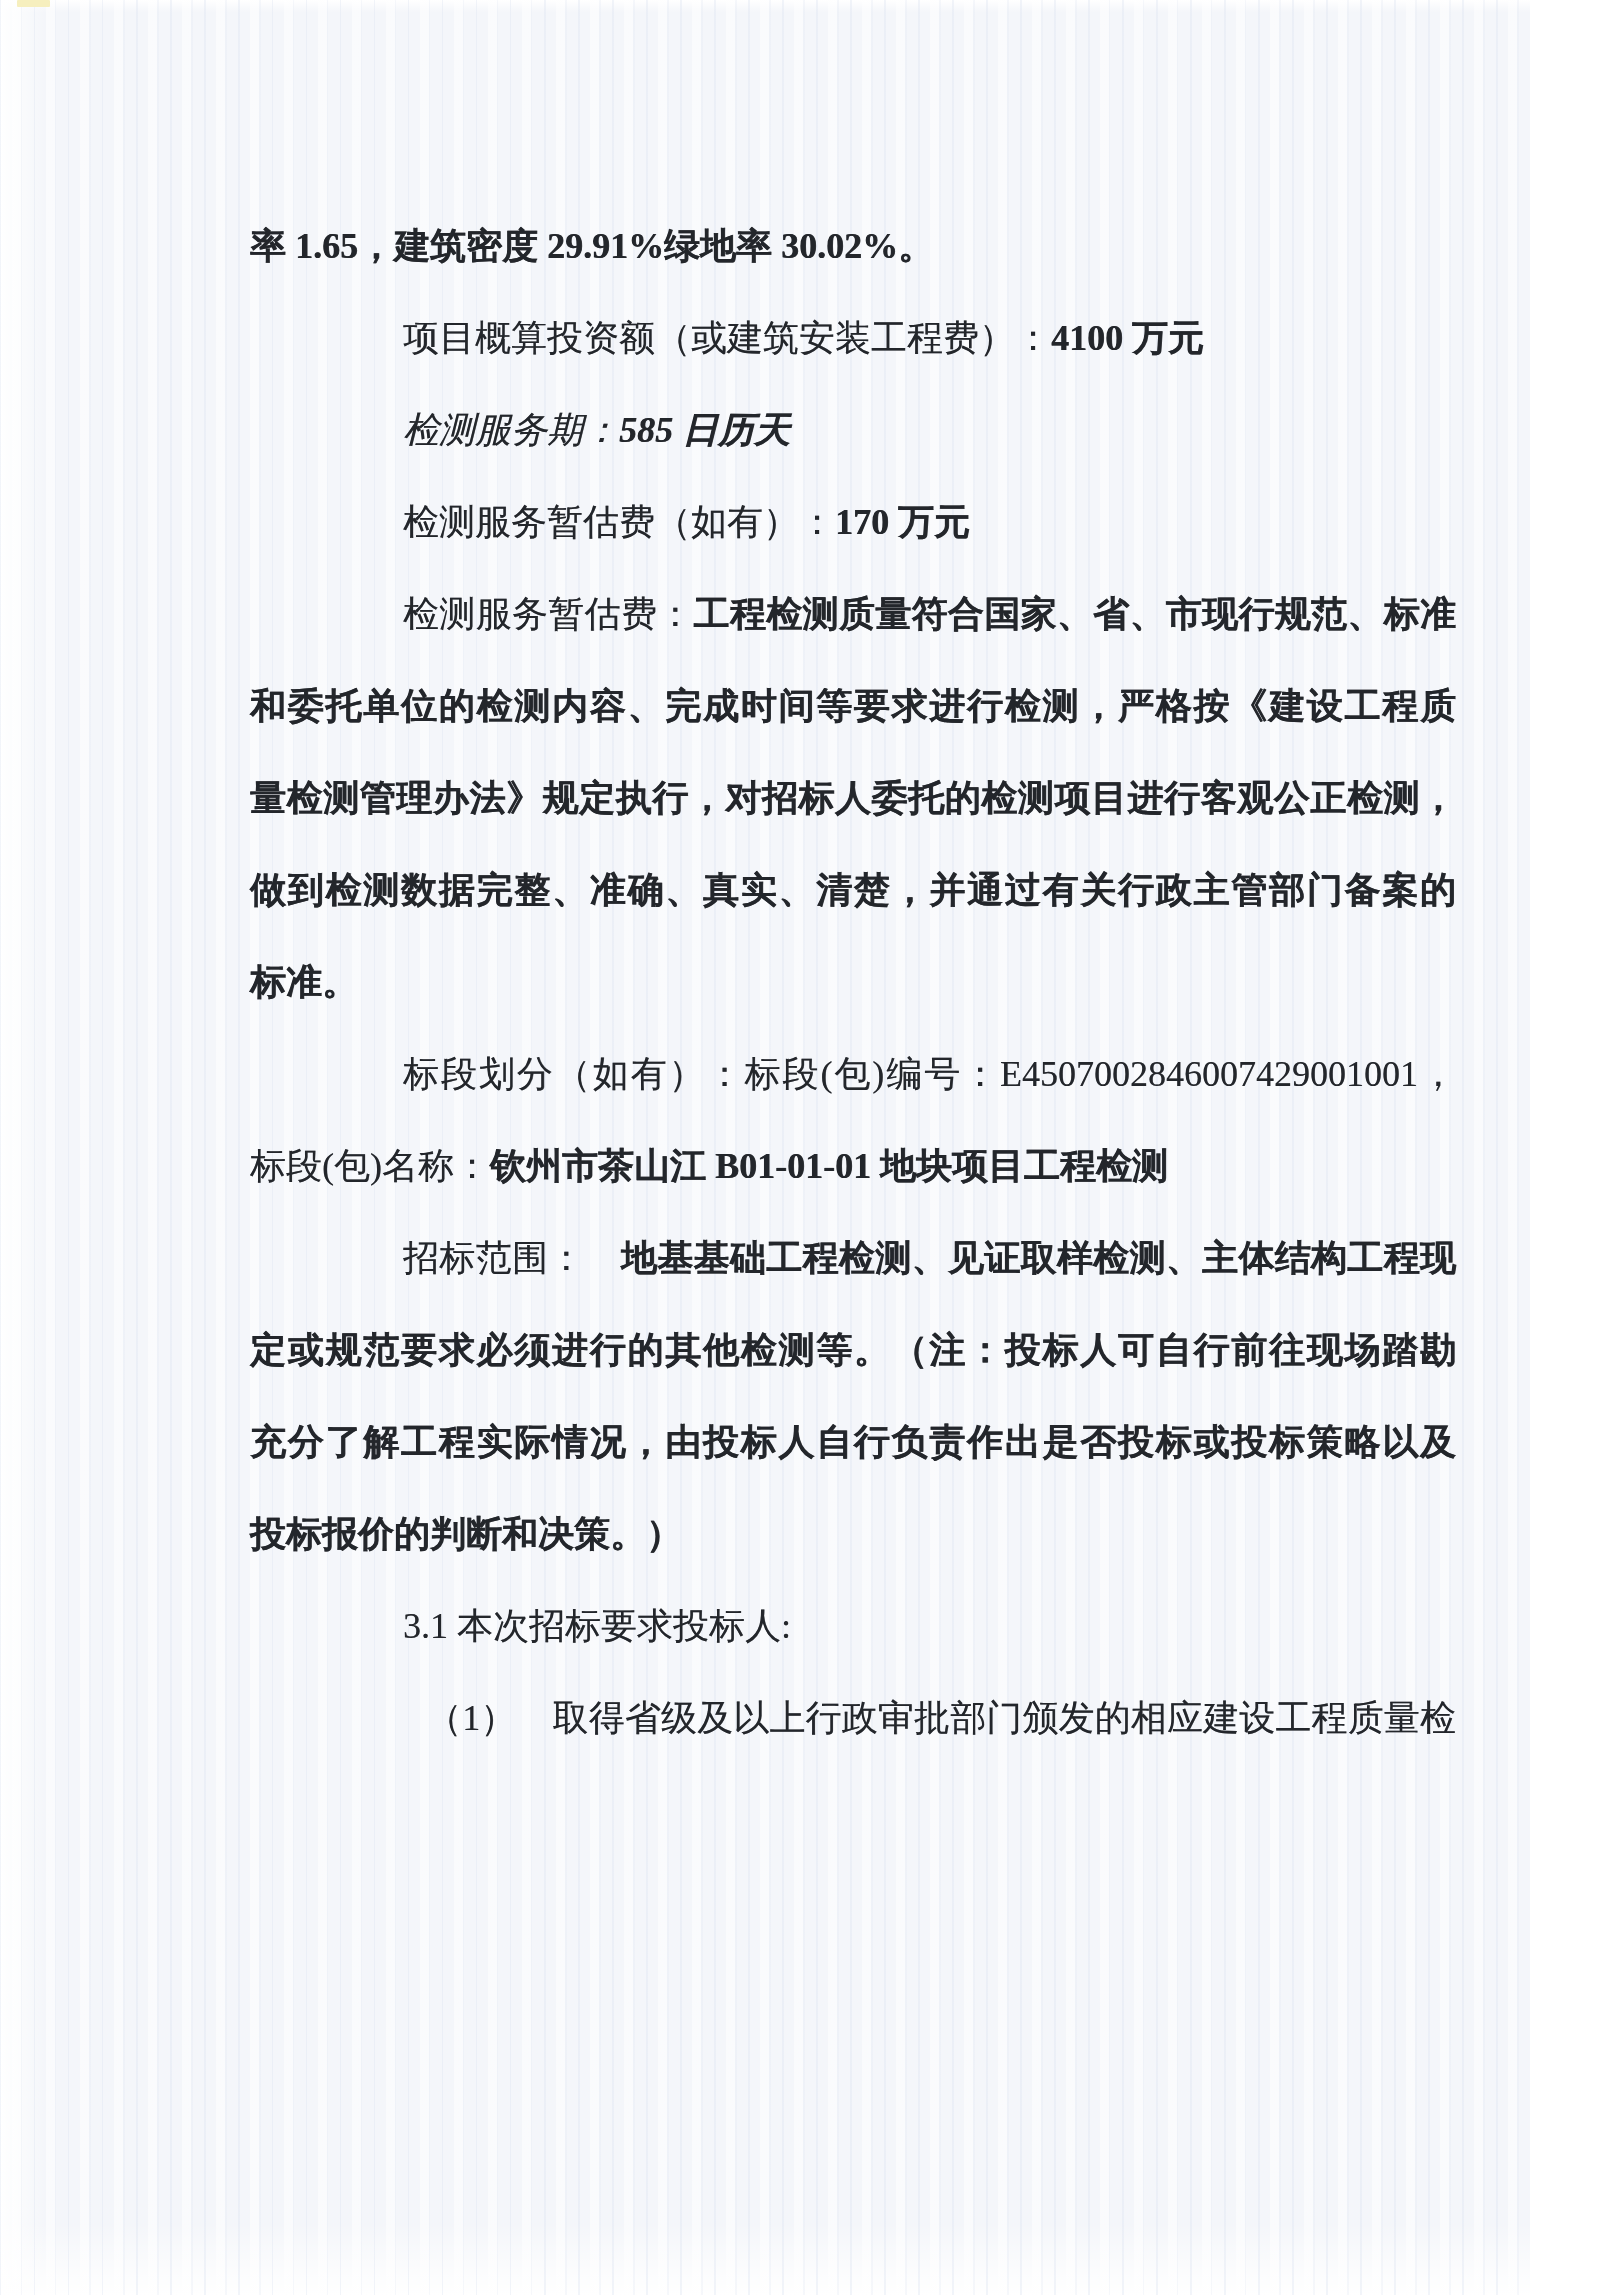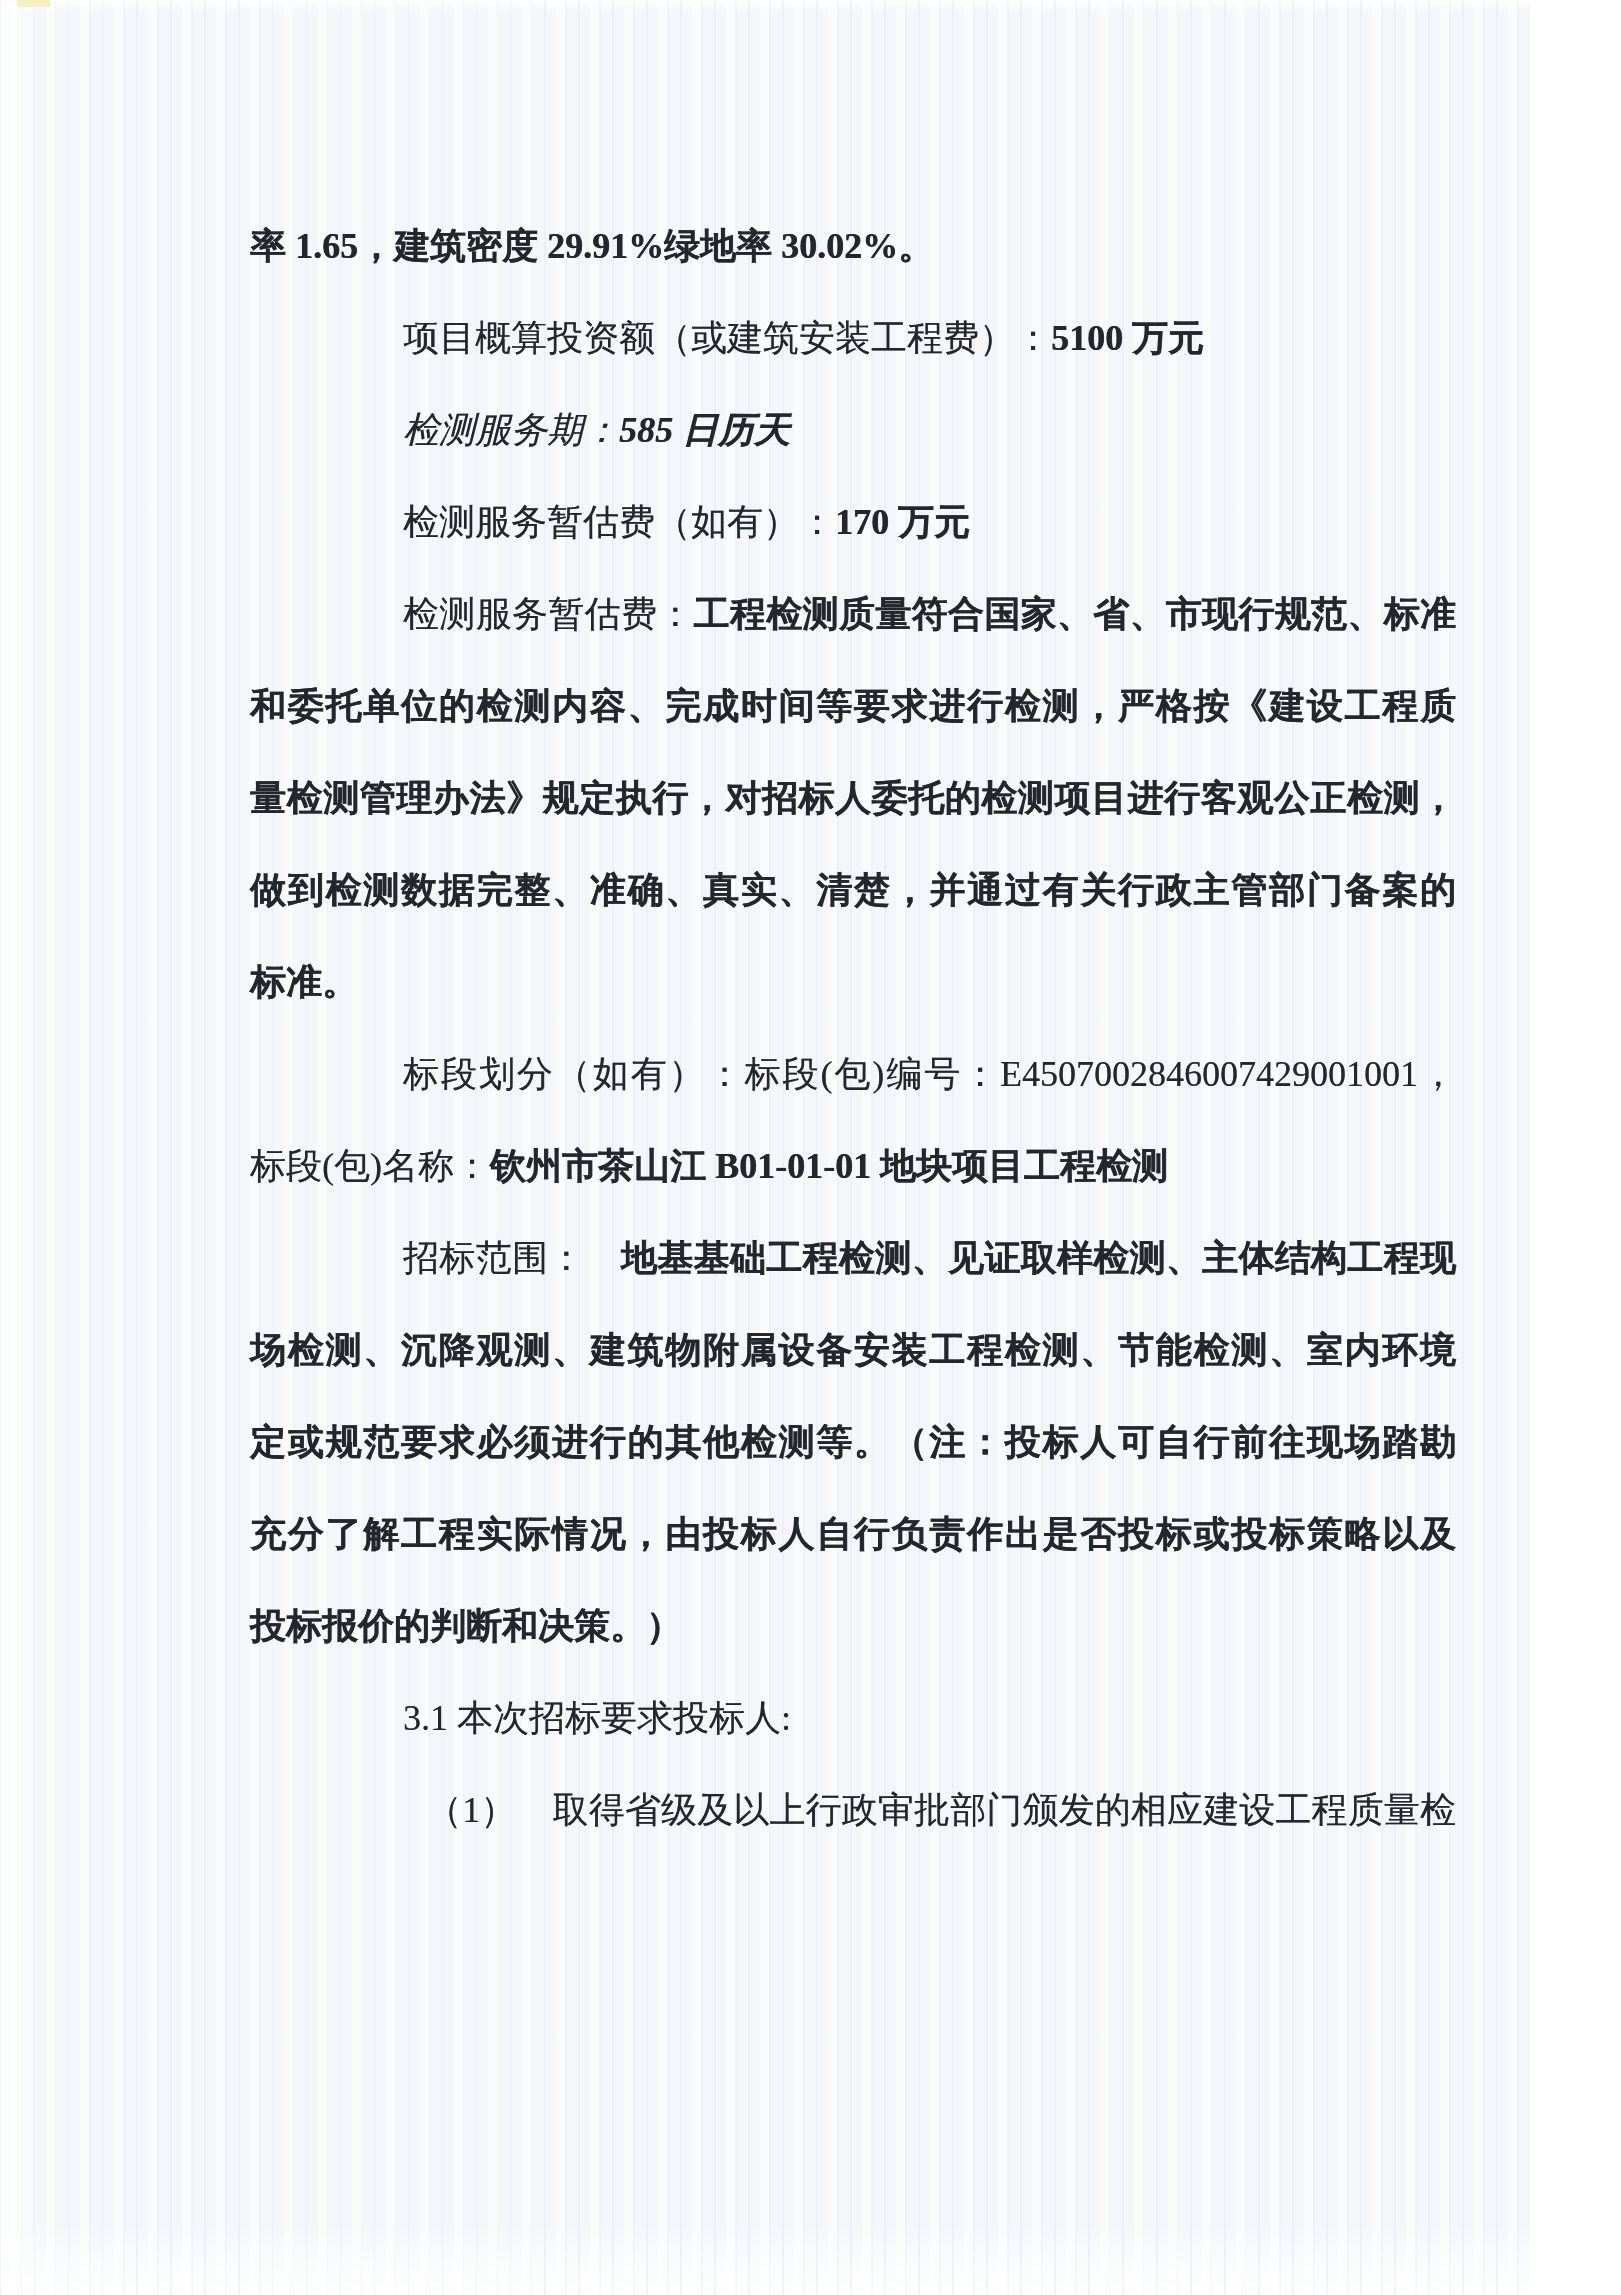--- a/index.html
+++ b/index.html
@@ -64,32 +64,31 @@
     text-shadow: 0.5px 0 0.3px rgba(20, 22, 26, 0.8);
   }
 </style>
 </head>
 <body>
 
 <div class="paper">
   <div class="scan-artifact"></div>
   <div class="doc-body">
       <div class="line" style="text-indent: 0px;"><span class="b">率 1.65，建筑密度 29.91%绿地率 30.02%。</span></div>
-      <div class="line" style="text-indent: 153px;"><span>项目概算投资额（或建筑安装工程费）：</span><span class="b">5100 万元</span></div>
+      <div class="line" style="text-indent: 153px;"><span>项目概算投资额（或建筑安装工程费）：</span><span class="b">4100 万元</span></div>
       <div class="line" style="text-indent: 153px; font-style: italic;"><span>检测服务期：</span><span class="b">585 日历天</span></div>
       <div class="line" style="text-indent: 153px;"><span>检测服务暂估费（如有）：</span><span class="b">170 万元</span></div>
       <div class="line j" style="text-indent: 153px;"><span>检测服务暂估费：</span><span class="b">工程检测质量符合国家、省、市现行规范、标准</span></div>
       <div class="line j" style="text-indent: 0px;"><span class="b">和委托单位的检测内容、完成时间等要求进行检测，严格按《建设工程质</span></div>
       <div class="line j" style="text-indent: 0px;"><span class="b">量检测管理办法》规定执行，对招标人委托的检测项目进行客观公正检测，</span></div>
       <div class="line j" style="text-indent: 0px;"><span class="b">做到检测数据完整、准确、真实、清楚，并通过有关行政主管部门备案的</span></div>
       <div class="line" style="text-indent: 0px; font-family: Liberation Serif, serif;"><span class="b">标准。</span></div>
       <div class="line j" style="text-indent: 153px;"><span>标段划分（如有）：标段(包)编号：E4507002846007429001001，</span></div>
       <div class="line" style="text-indent: 0px;"><span>标段(包)名称：</span><span class="b">钦州市茶山江 B01-01-01 地块项目工程检测</span></div>
       <div class="line j" style="text-indent: 153px;"><span>招标范围：</span><span class="b">　地基基础工程检测、见证取样检测、主体结构工程现</span></div>
-      <div class="line j" style="text-indent: 0px;"><span class="b">场检测、沉降观测、建筑物附属设备安装工程检测、节能检测、室内环境</span></div>
       <div class="line j" style="text-indent: 0px;"><span class="b">定或规范要求必须进行的其他检测等。（注：投标人可自行前往现场踏勘</span></div>
       <div class="line j" style="text-indent: 0px;"><span class="b">充分了解工程实际情况，由投标人自行负责作出是否投标或投标策略以及</span></div>
       <div class="line" style="text-indent: 0px;"><span class="b">投标报价的判断和决策。）</span></div>
       <div class="line" style="text-indent: 153px;"><span>3.1 本次招标要求投标人:</span></div>
       <div class="line j" style="text-indent: 176px;"><span>（1）　取得省级及以上行政审批部门颁发的相应建设工程质量检</span></div>
     </div>
 </div>
 
 
 </body></html>

